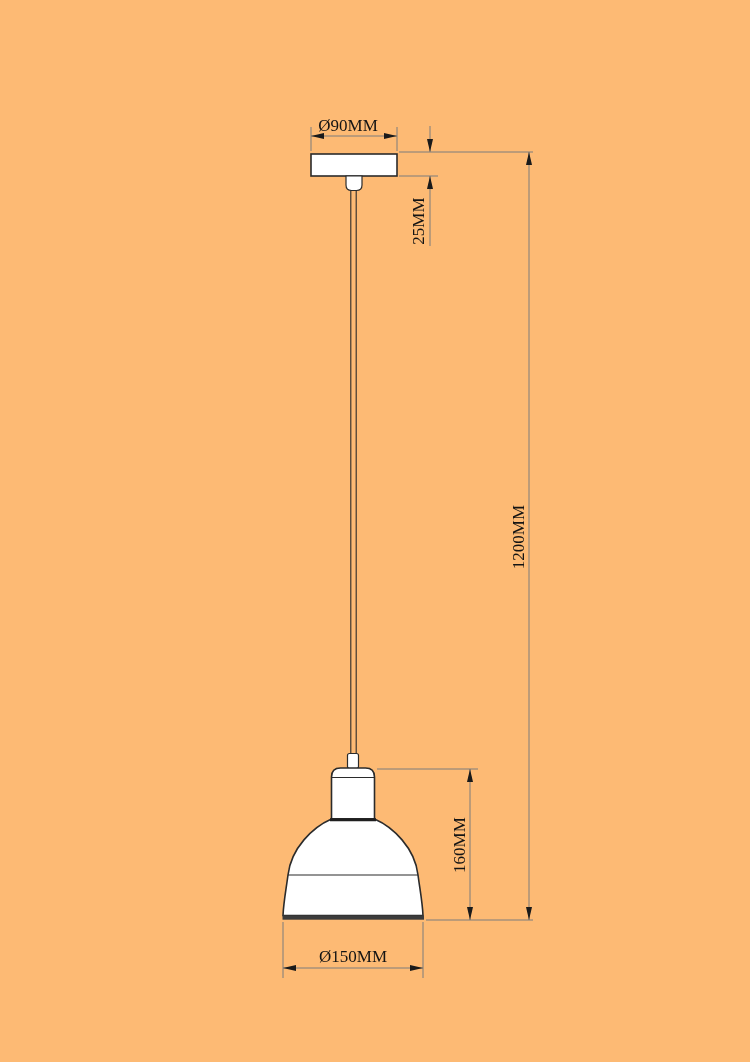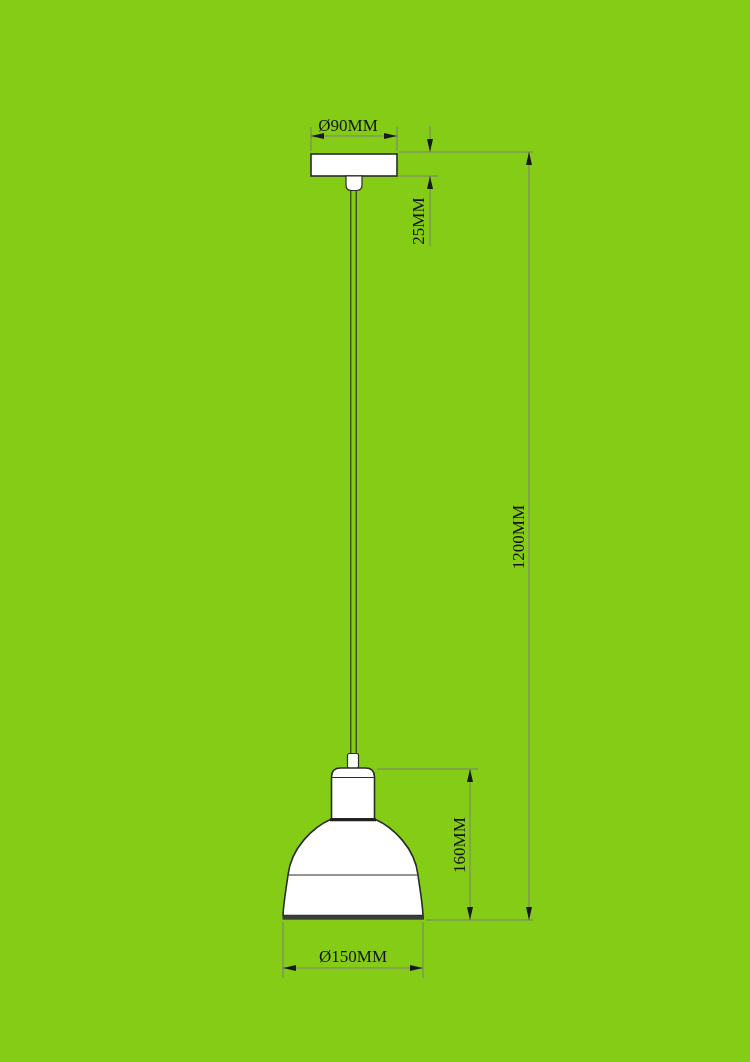--- a/index.html
+++ b/index.html
@@ -5,21 +5,21 @@
   html, body {
     margin: 0;
     padding: 0;
     background: #ffffff;
     font-family: "Liberation Serif", serif;
   }
   #canvas {
     position: relative;
     width: 750px;
     height: 1062px;
-    background: #84cc16;
+    background: #fdba74;
     overflow: hidden;
   }
   svg text {
     font-family: "Liberation Serif", serif;
     font-size: 17px;
     fill: #141414;
     letter-spacing: 0px;
   }
   .outline { fill: #ffffff; stroke: #2b2b2b; stroke-width: 1.6; }
   .thinline { fill: none; stroke: #2b2b2b; stroke-width: 1.1; }

